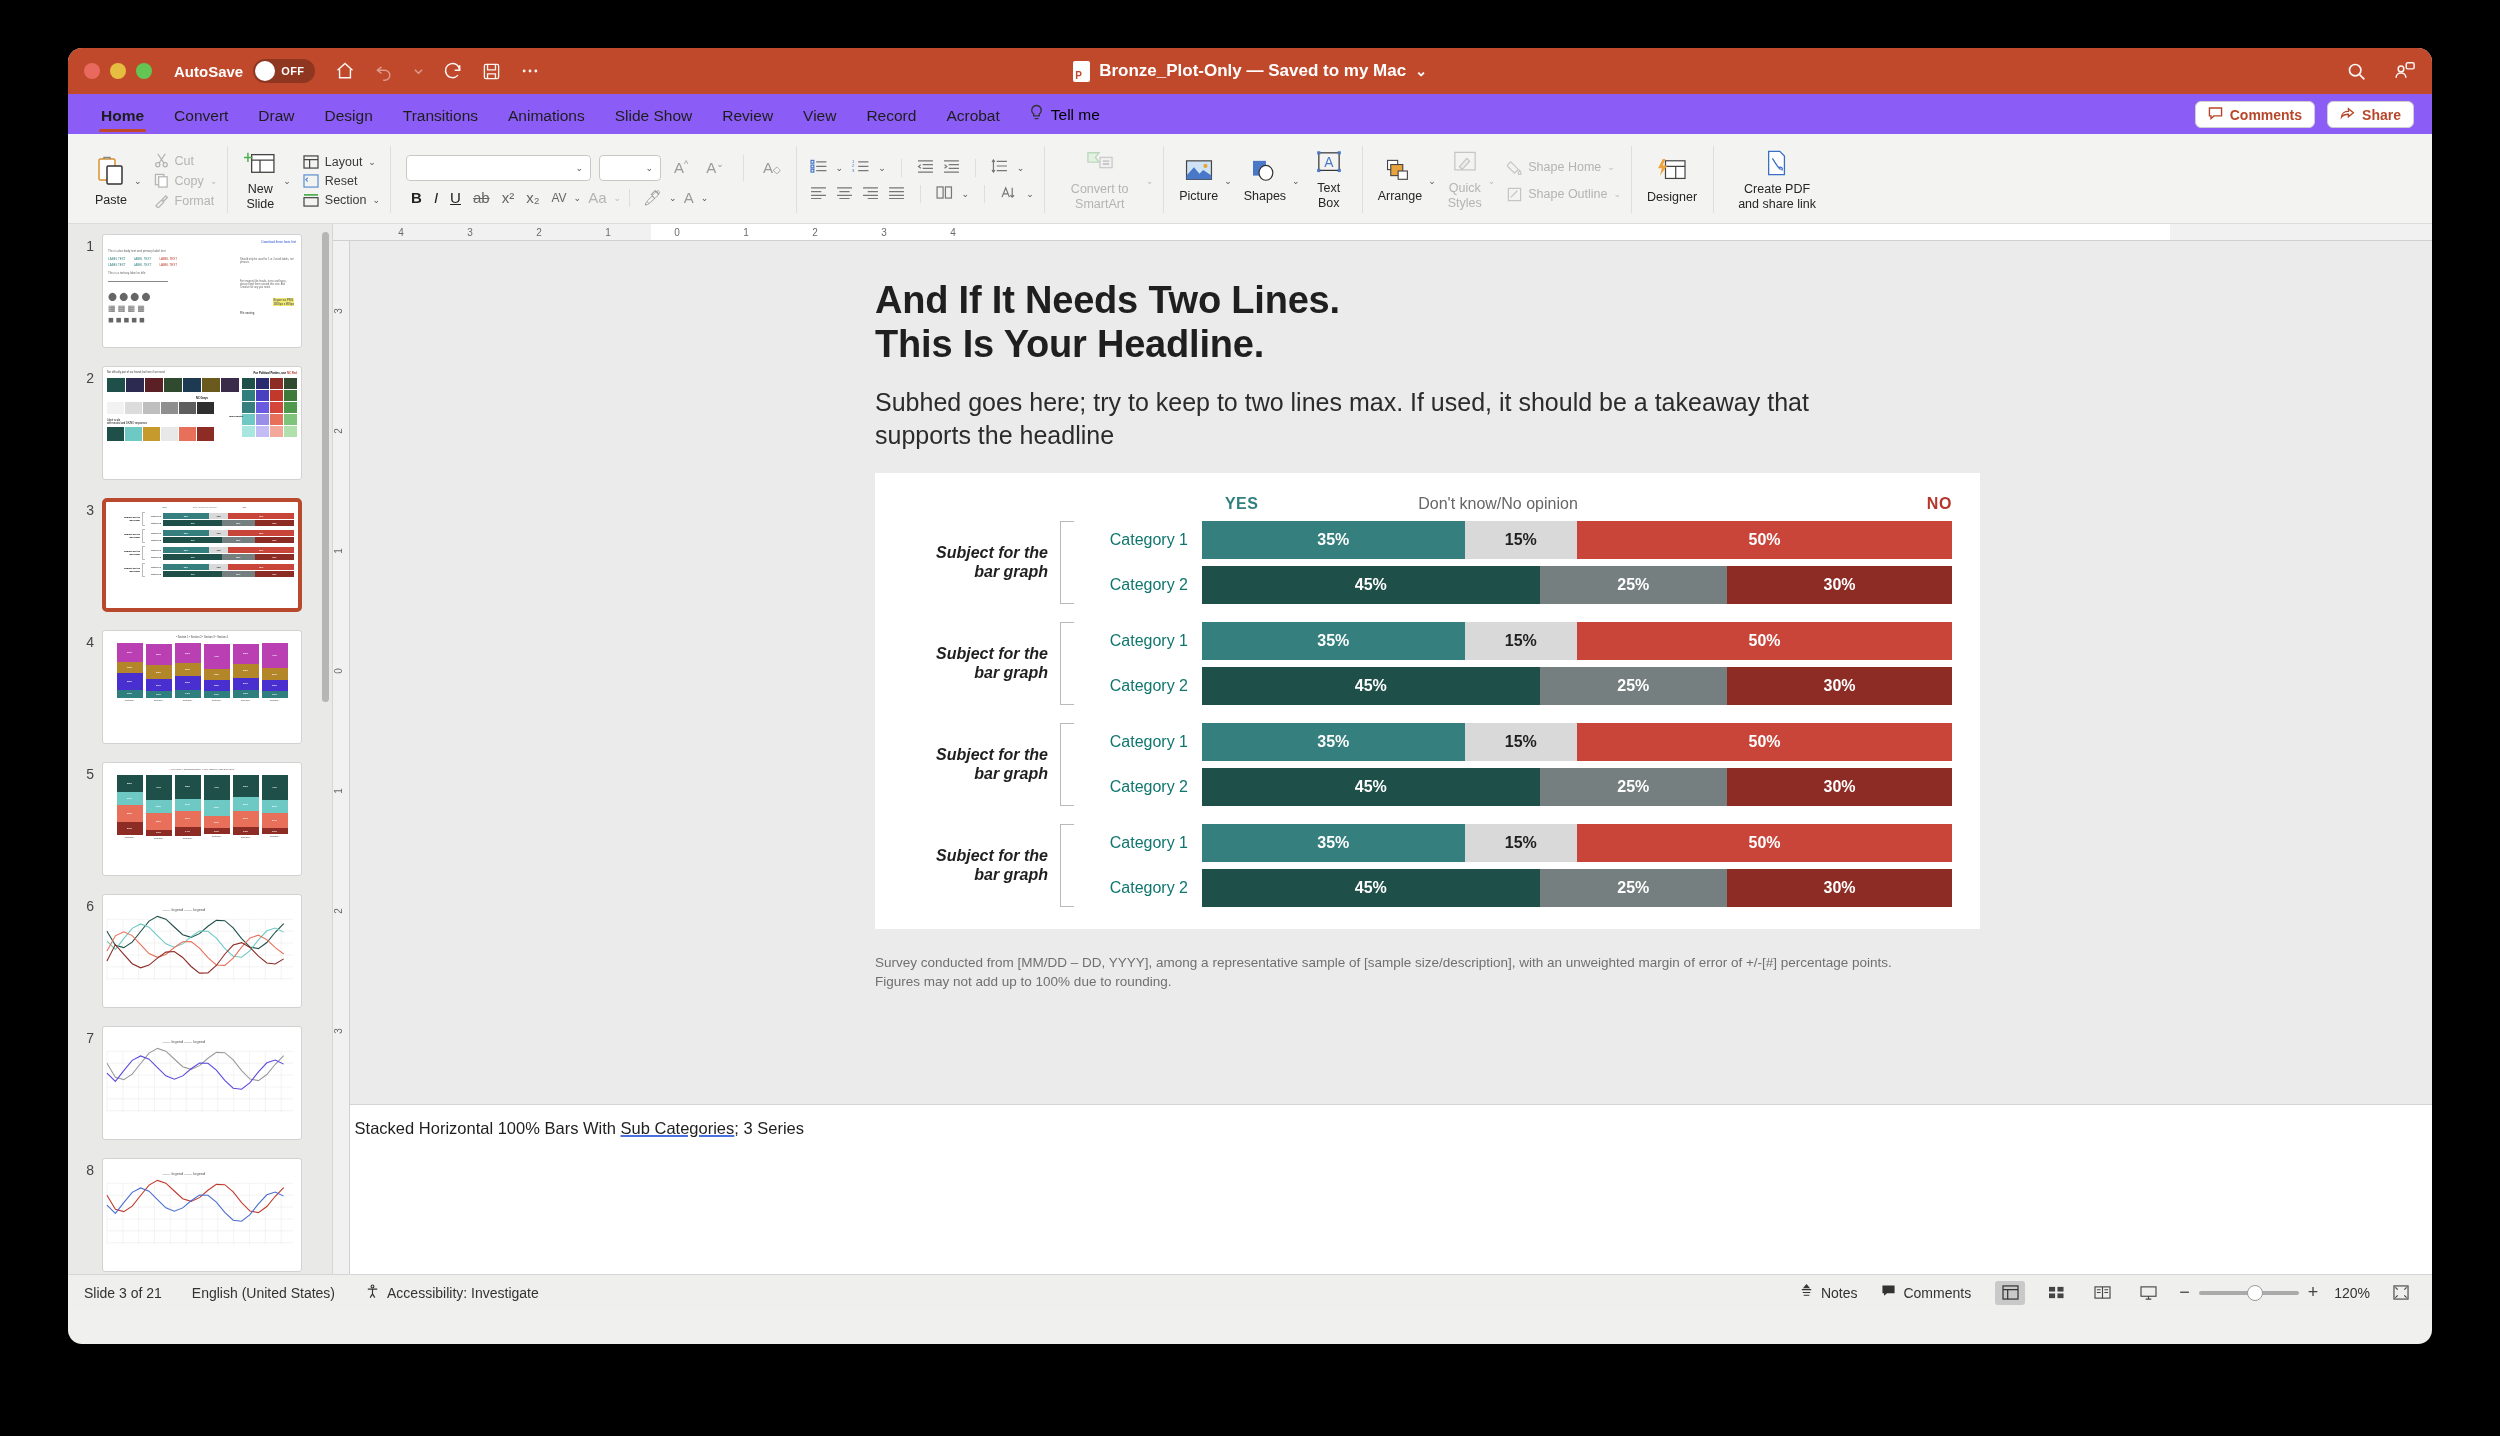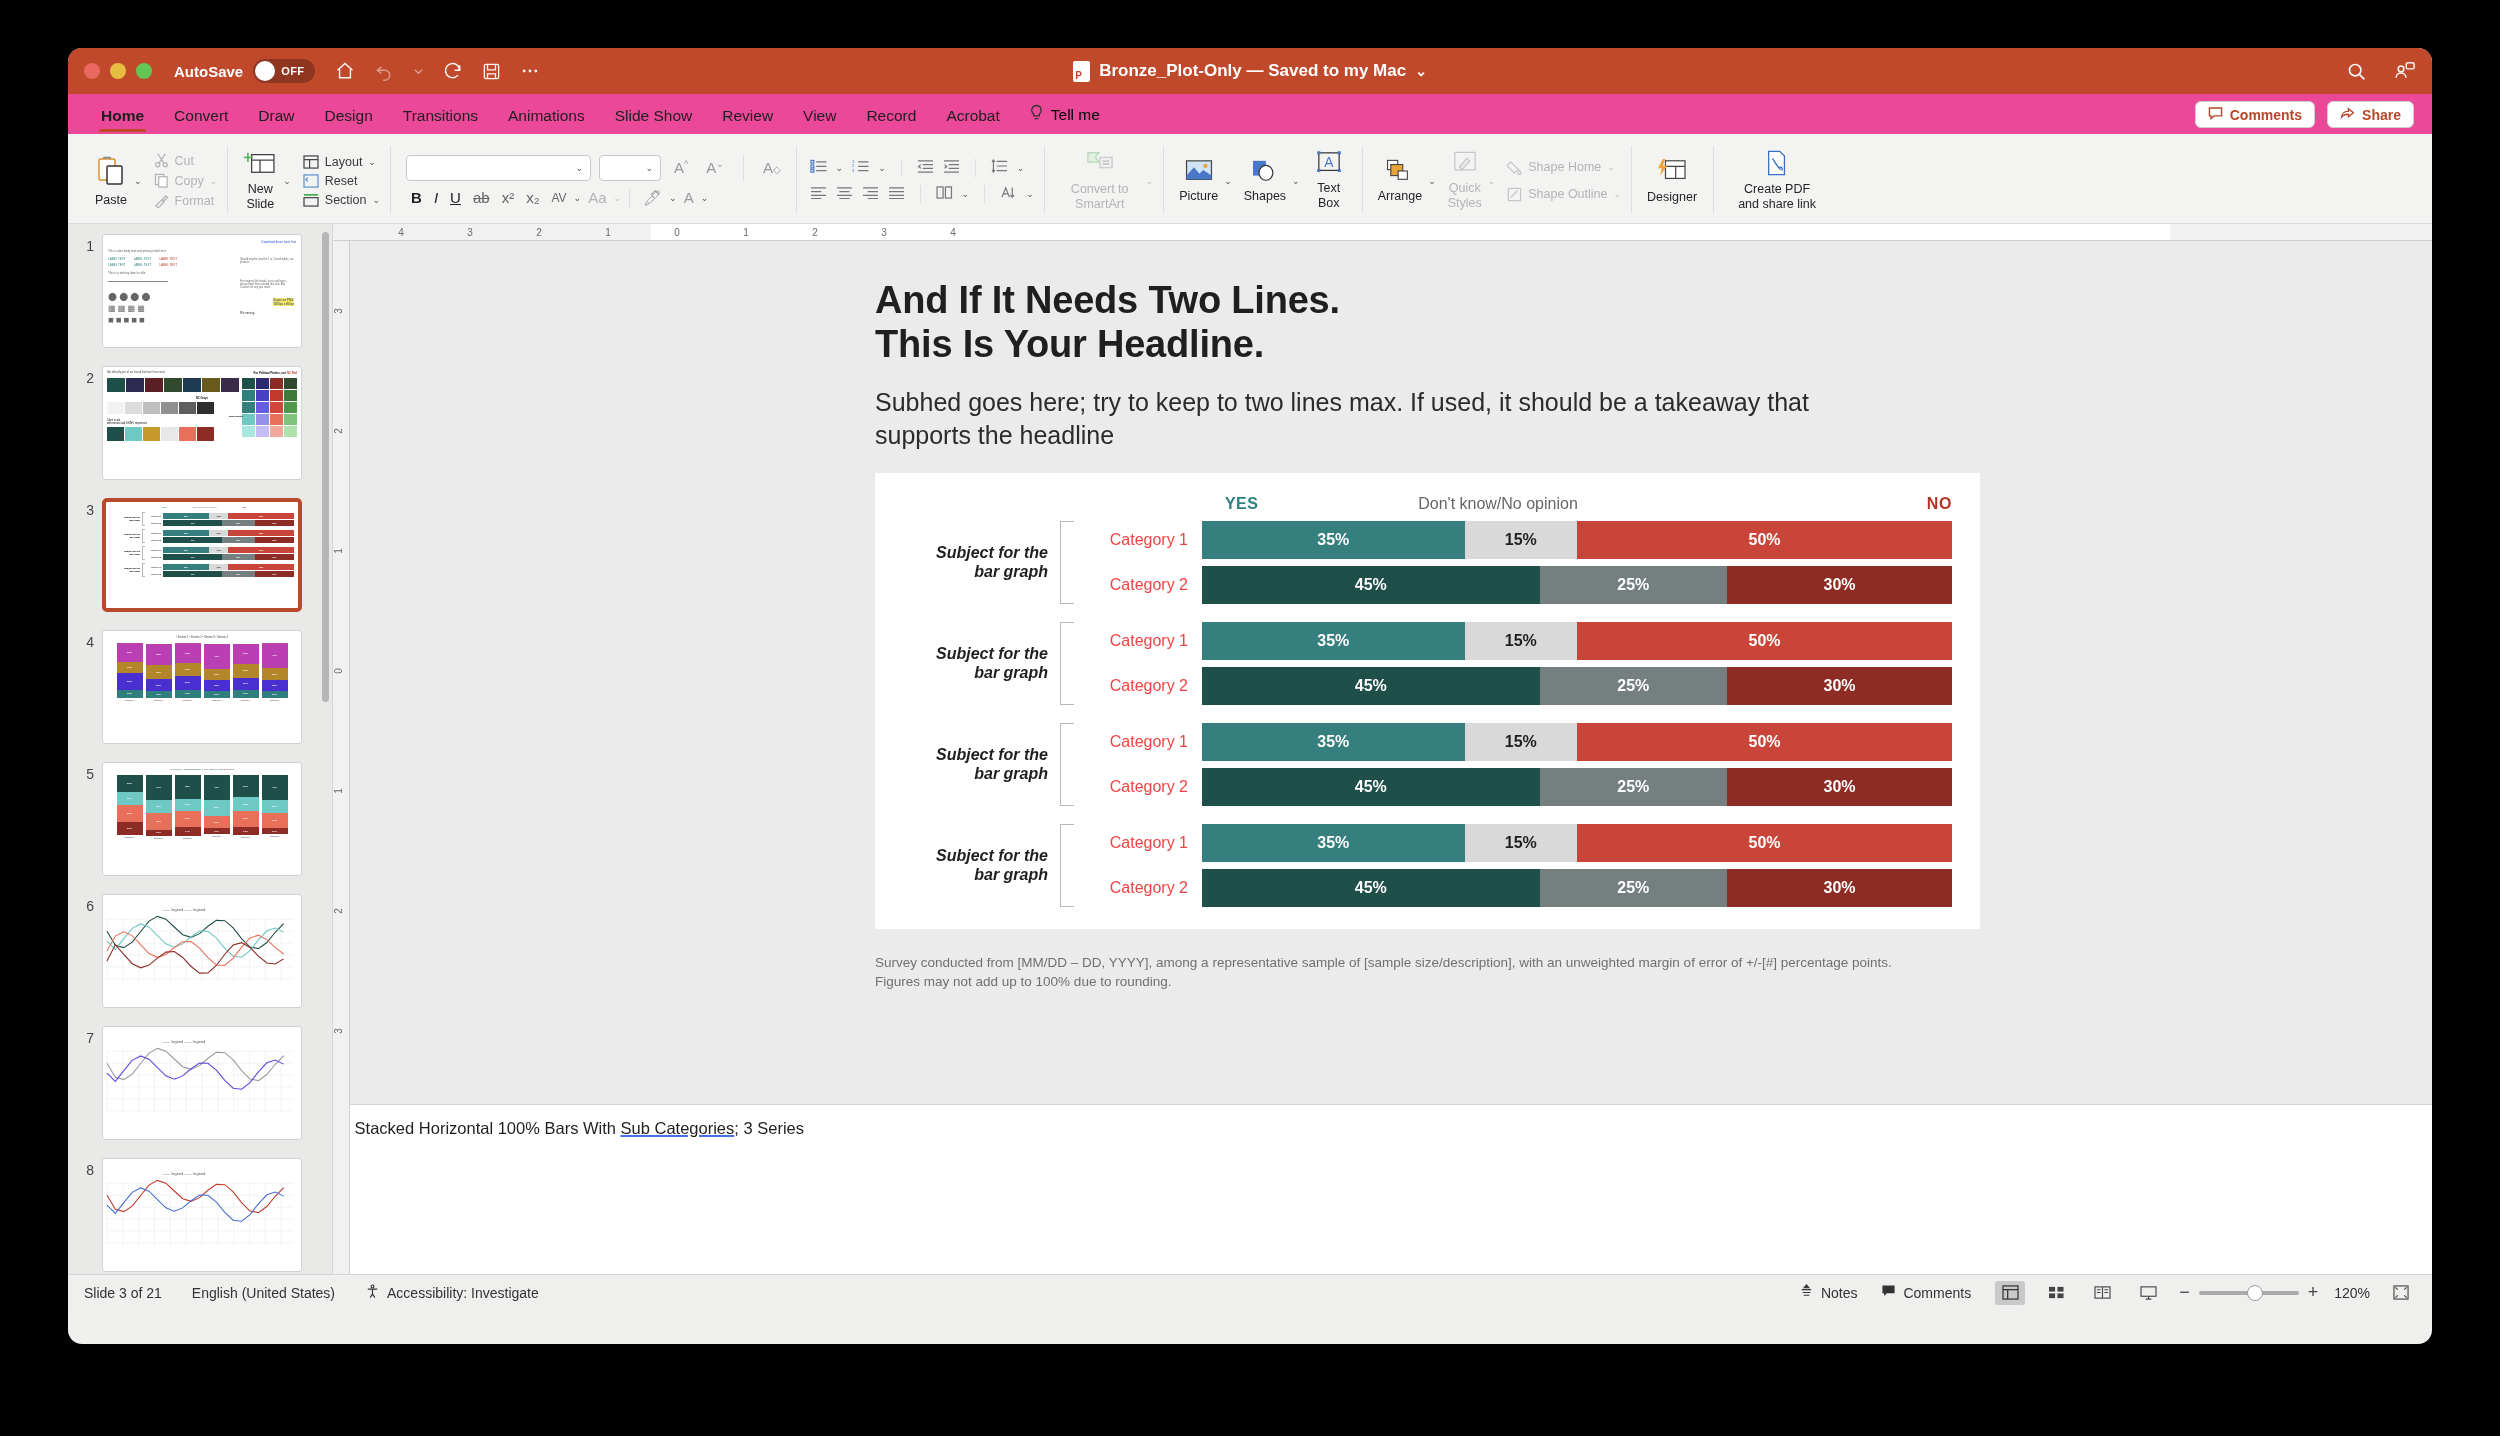--- a/index.html
+++ b/index.html
@@ -32,21 +32,21 @@
                   pointer-events:none; }
   .title-text { color:#fff; font-size:17px; font-weight:700; display:flex;
                 align-items:center; gap:9px; pointer-events:auto; }
   .ppt-badge { width:17px; height:21px; background:#fff; border-radius:2px;
                color:#c0492c; font-size:10px; font-weight:700;
                display:flex; align-items:flex-end; justify-content:flex-start;
                padding:0 0 1px 2px; position:relative; }
   .title-right { margin-left:auto; display:flex; align-items:center; gap:26px; z-index:2;}
 
   
-  .tabrow { height:40px; background:#ec4899; display:flex; align-items:flex-end;
+  .tabrow { height:40px; background:#8b5cf6; display:flex; align-items:flex-end;
             padding:0 18px; position:relative; }
   .tab { font-size:15.5px; color:#1d1d1d; padding:0 15px 9px 15px; position:relative;
          white-space:nowrap; }
   .tab.active { font-weight:700; }
   .tab.active:after { content:""; position:absolute; left:13px; right:13px; bottom:2px;
                       height:3px; background:#c0492c; border-radius:2px; }
   .tellme { display:flex; align-items:center; gap:7px; padding:0 14px 9px 14px; font-size:15.5px;}
   .tabrow-right { margin-left:auto; display:flex; gap:12px; padding-bottom:6px; }
   .pill { border:1px solid #cfcfcf; background:#fff; border-radius:6px; height:27px;
           display:flex; align-items:center; gap:7px; padding:0 12px;
@@ -119,21 +119,21 @@
   .grp { display:flex; align-items:center; margin-top:18px; }
   .grp:first-of-type { margin-top:4px; }
   .grp-label { width:165px; text-align:right; font-size:16px; font-weight:700;
                font-style:italic; color:#1f1f1f; line-height:1.2; padding-right:12px; }
   .bracket { width:14px; align-self:stretch; border-left:1.5px solid #b9b9b9;
              border-top:1.5px solid #b9b9b9; border-bottom:1.5px solid #b9b9b9;
              margin-right:10px; }
   .cats { flex:1; }
   .catrow { display:flex; align-items:center; height:38px; }
   .catrow + .catrow { margin-top:7px; }
-  .cat-label { width:118px; text-align:right; padding-right:14px; font-size:16px; color:#ef4444; }
+  .cat-label { width:118px; text-align:right; padding-right:14px; font-size:16px; color:#0f766e; }
   .bars { flex:1; display:flex; height:38px; }
   .seg { display:flex; align-items:center; justify-content:center; font-size:16px;
          font-weight:700; color:#fff; }
 
   .footnote { text-align:right; font-size:16px; color:#3a3a3a; margin-top:14px; width:1105px;}
   .srcnote { font-size:13.5px; color:#707070; line-height:1.45; margin-top:24px; max-width:1060px;}
 
   .caption-bar { position:absolute; left:0; right:0; bottom:0; height:170px;
                  background:#fff; border-top:1px solid #d4d4d4; padding:14px 0 0 0; }
   .caption-txt { font-size:16.5px; color:#1f1f1f; padding-left:0; }

